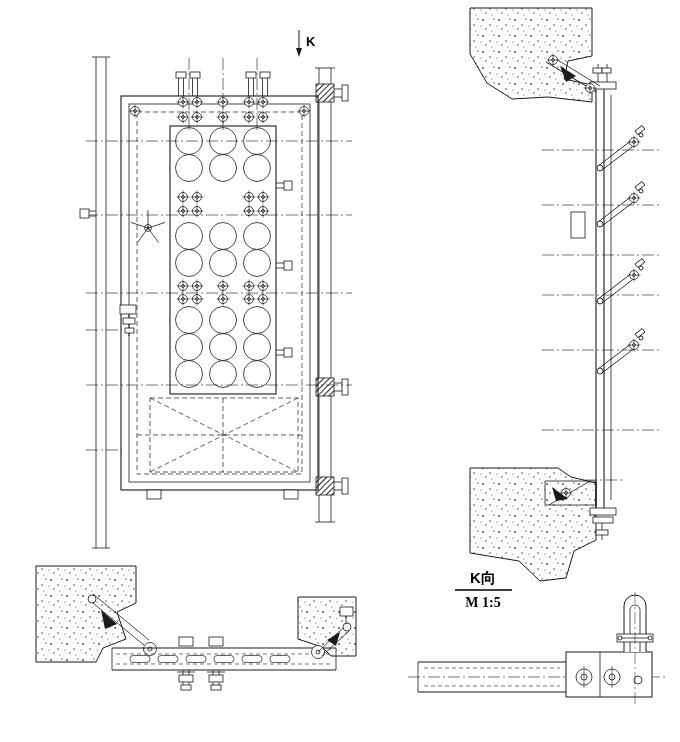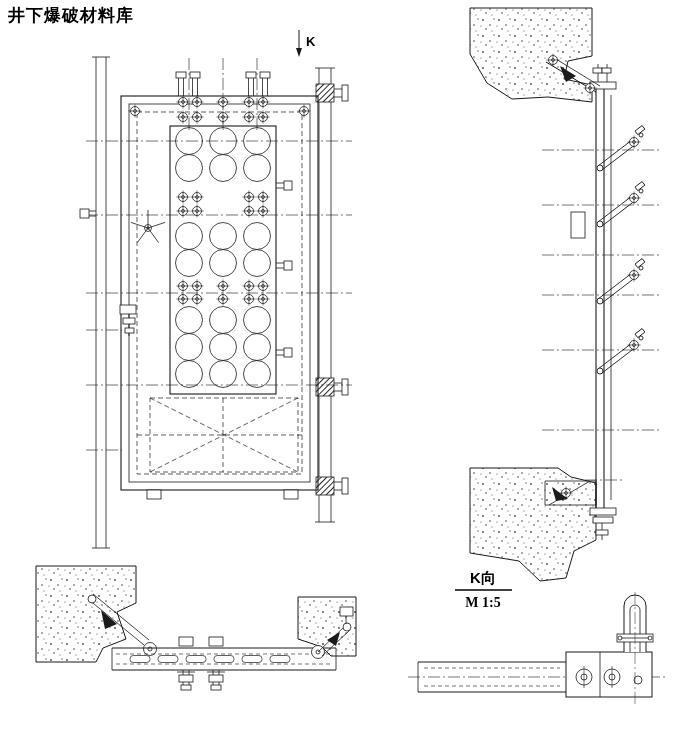--- a/index.html
+++ b/index.html
@@ -10,21 +10,20 @@
   .drawing{position:absolute;left:0;top:0;}
   svg text{font-family:"Liberation Sans",sans-serif;fill:#000;stroke:none;}
   text.serif{font-family:"Liberation Serif",serif;}
 </style>
 </head>
 <body>
 
 <div class="canvas">
 
   <div class="title">
-    <div>井下爆破材料库</div>
   </div>
 
   <svg class="drawing" width="680" height="742" viewBox="0 0 680 742">
     <defs>
       <pattern id="concrete" width="16" height="16" patternUnits="userSpaceOnUse">
         <circle cx="3" cy="4" r="0.9" fill="#444"></circle>
         <circle cx="10" cy="9" r="0.8" fill="#444"></circle>
         <circle cx="14" cy="3" r="0.7" fill="#444"></circle>
         <circle cx="6" cy="13" r="0.8" fill="#444"></circle>
         <circle cx="12" cy="15" r="0.6" fill="#444"></circle>

